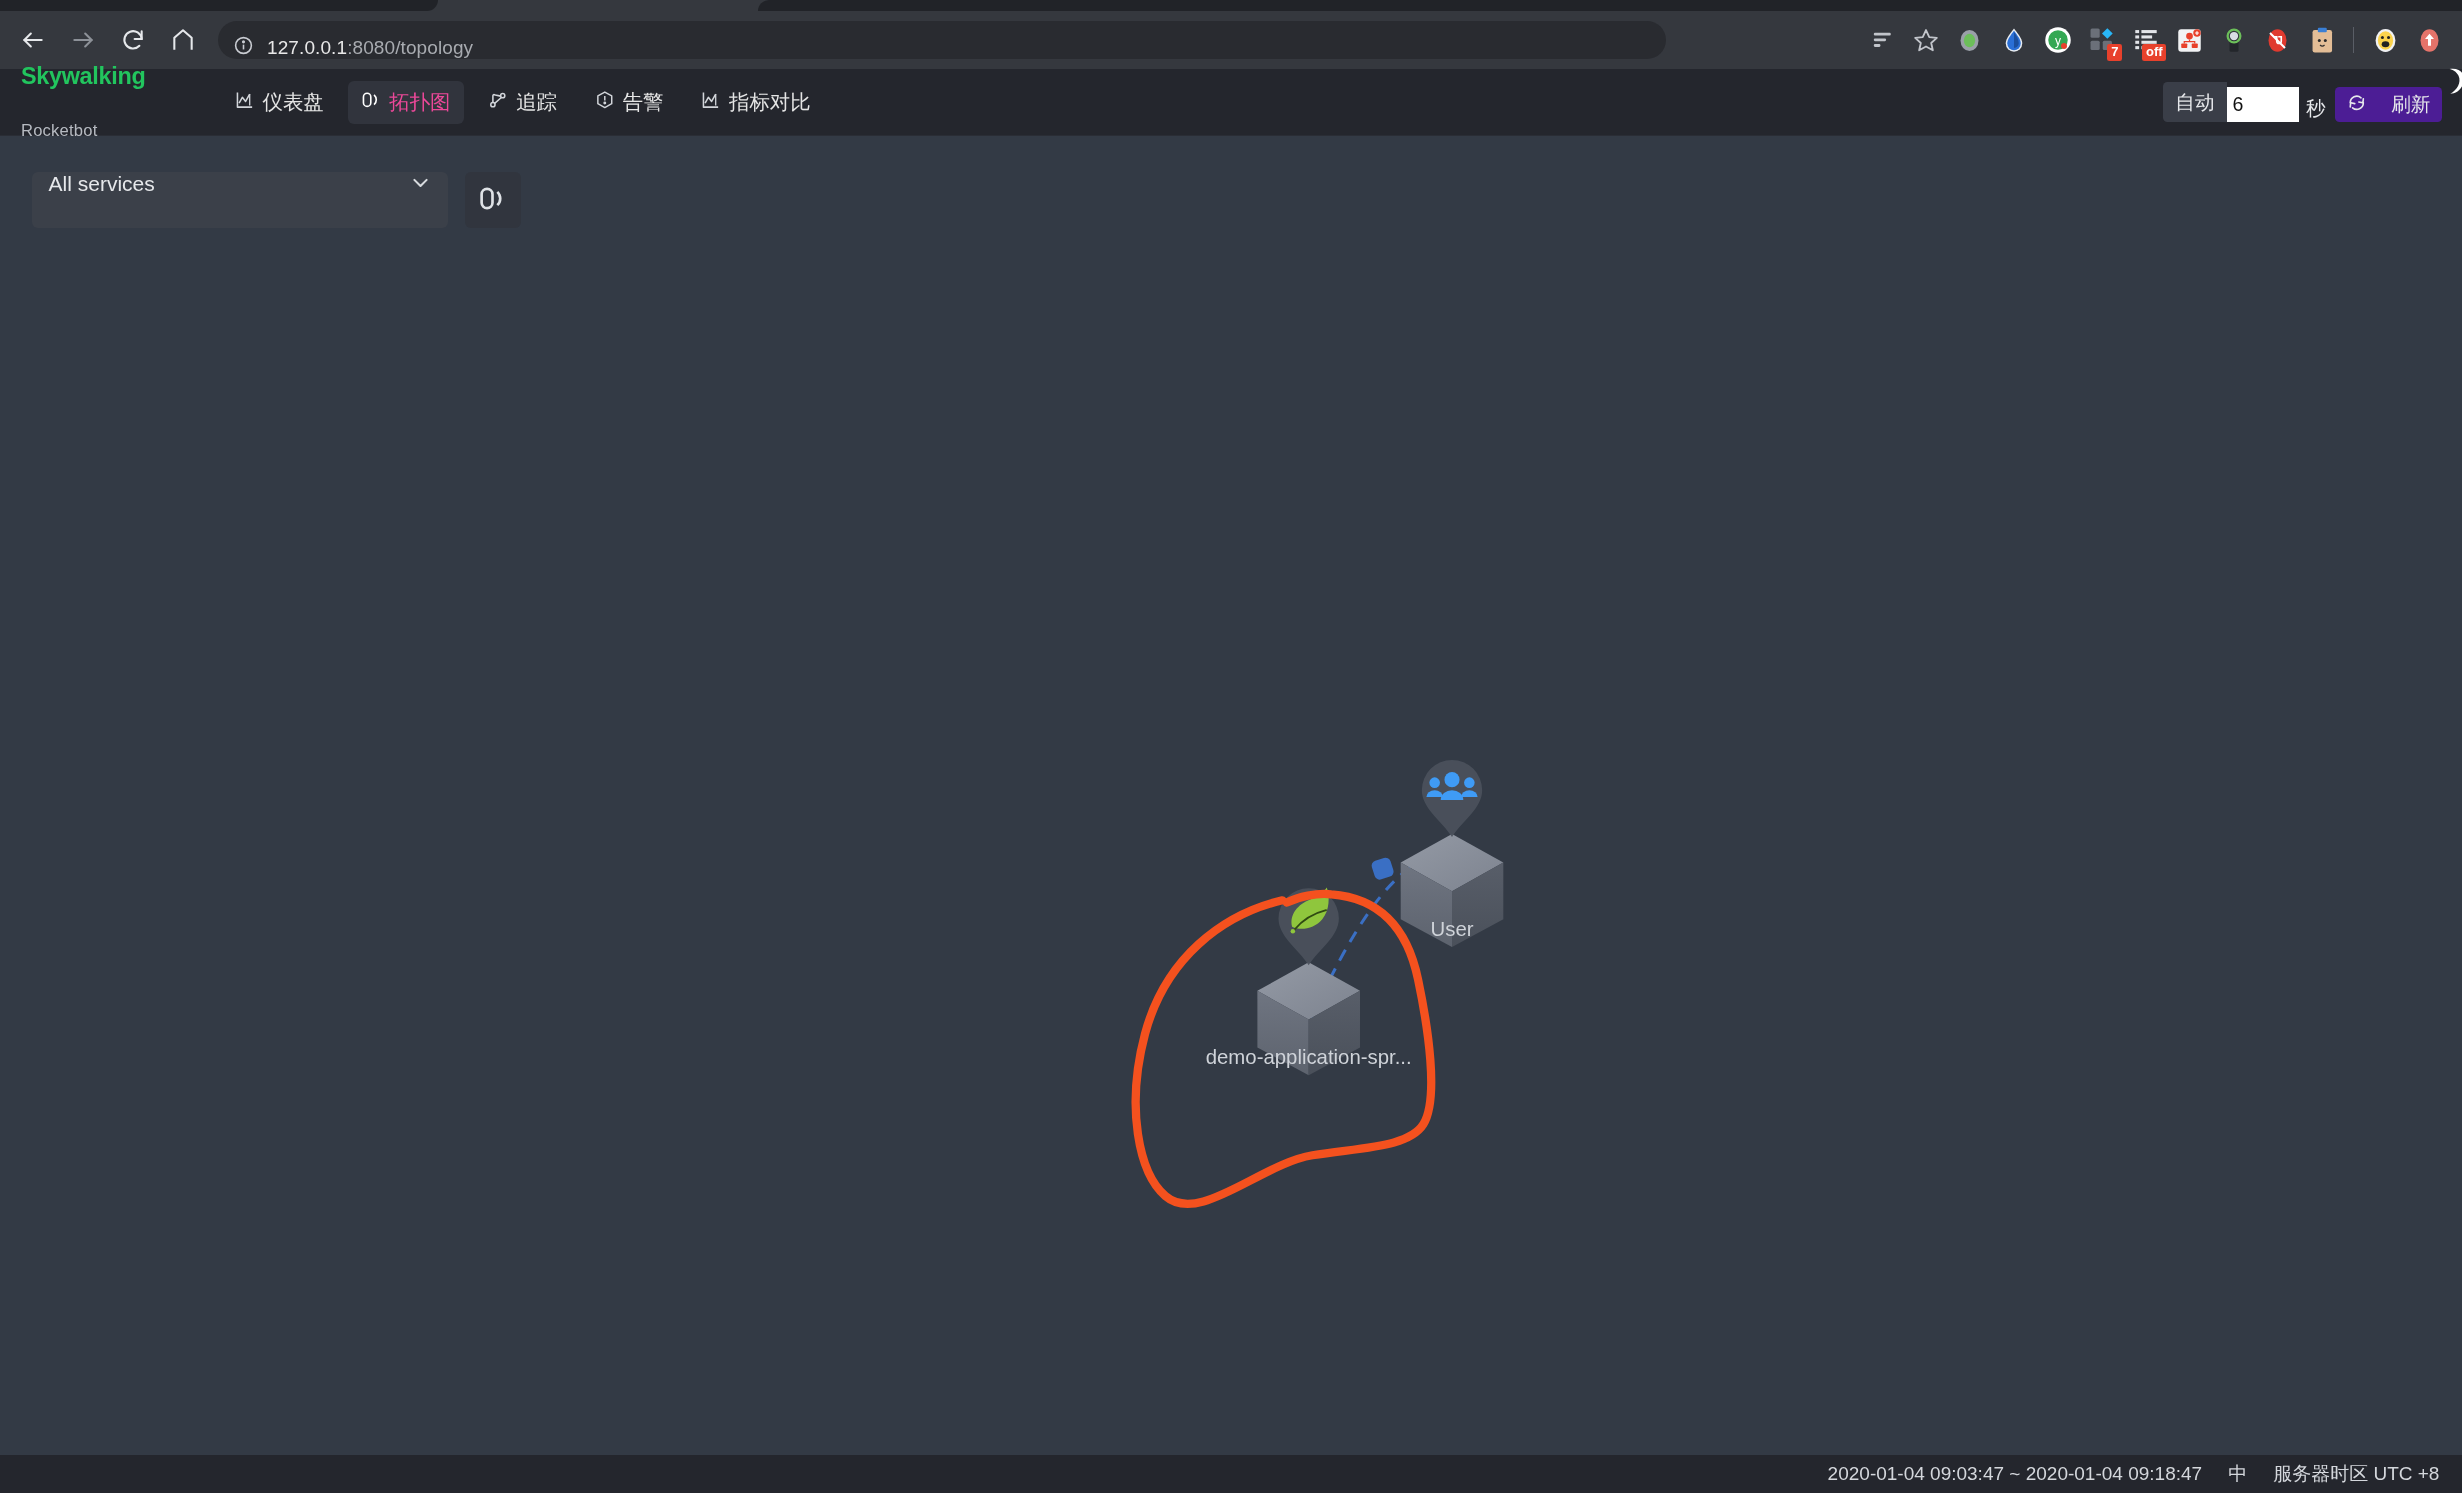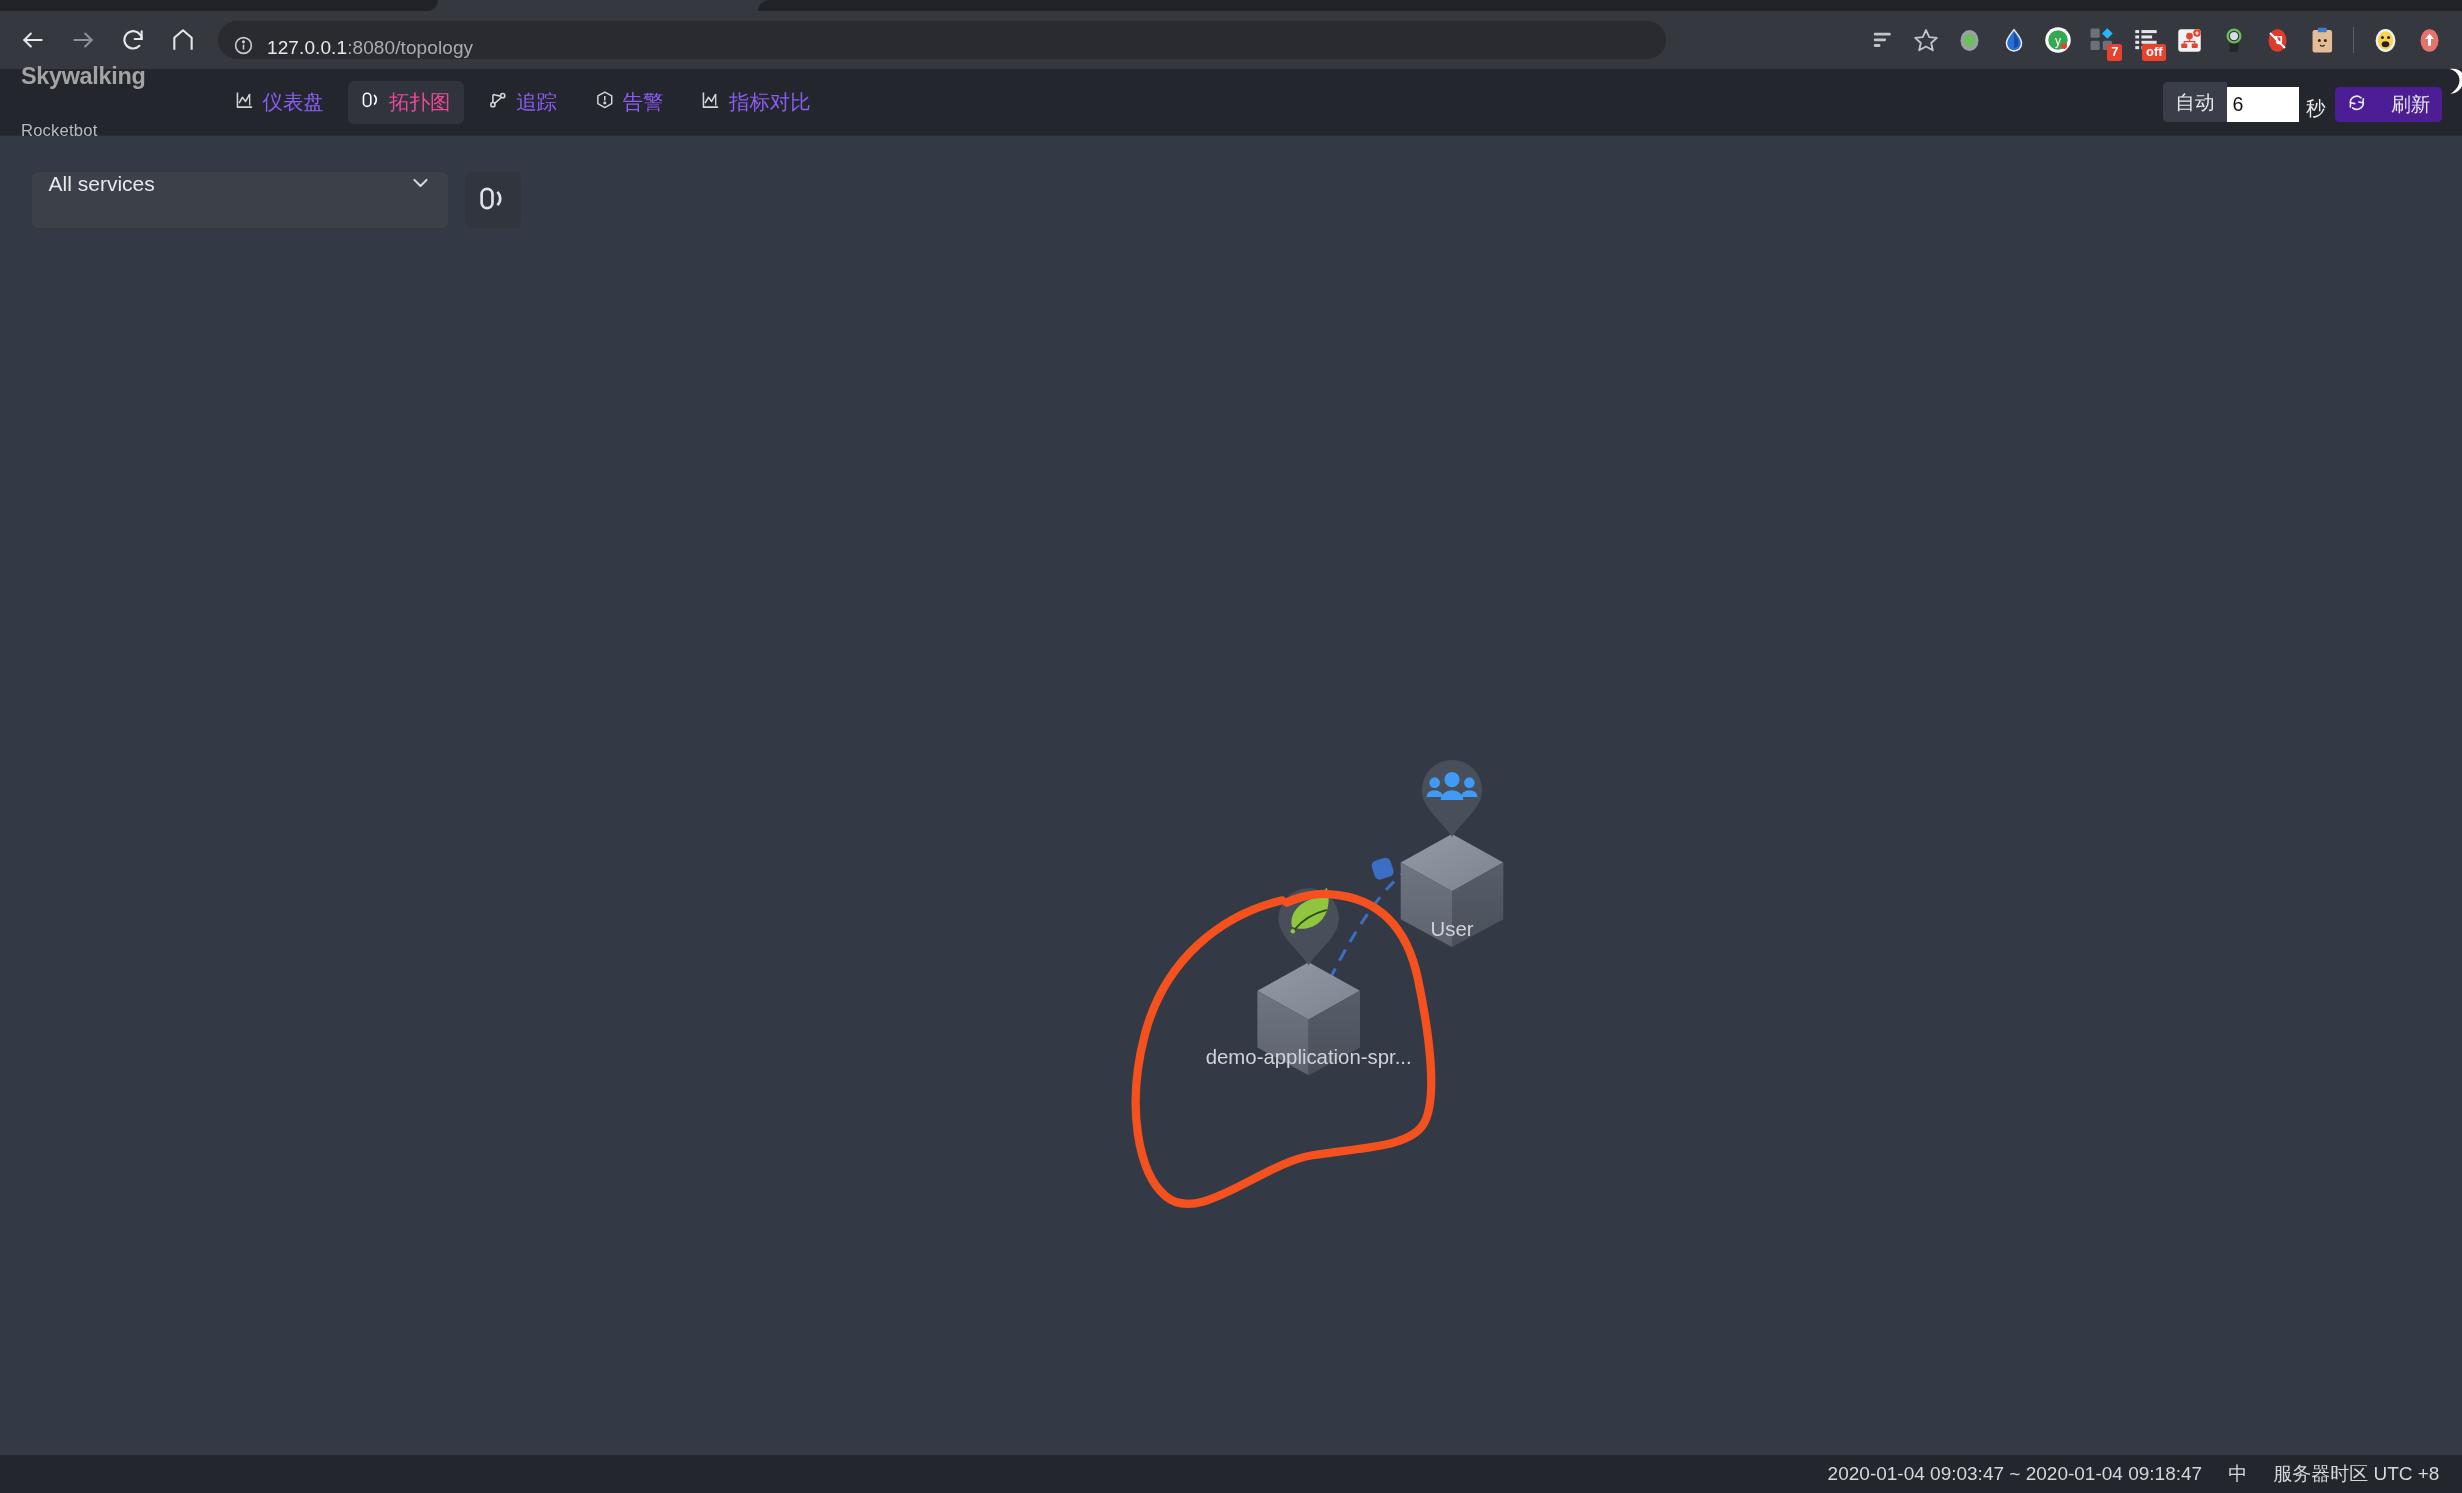--- a/index.html
+++ b/index.html
@@ -59,31 +59,31 @@
   }
   .tb-sep { width: 1.5px; height: 26px; background: #5a5e66; margin: 0 9px; }
 
   
   .app-header {
     position: absolute; left: 0; top: 69px; width: 2462px; height: 66px;
     background: #24262d; display: flex; align-items: center;
   }
   .brand { padding-left: 21px; width: 189px; }
   .brand-name {
-    font-size: 23.4px; font-weight: bold; color: #a3a3a3; line-height: 26px;
+    font-size: 23.4px; font-weight: bold; color: #22c55e; line-height: 26px;
     letter-spacing: -0.3px; position: relative; display: inline-block;
   }
   .brand-swoosh { position: absolute; right: -5.3px; top: -3px; }
   .brand-sub { font-size: 16.6px; color: #b6bac1; line-height: 19.6px; letter-spacing: 0.2px; margin-top: 32px; }
 
   .app-nav { display: flex; align-items: center; gap: 10.6px; margin-left: 32px; }
   .nav-item {
     display: flex; align-items: center; gap: 8.3px;
     padding: 7.5px 13.6px; border-radius: 6px; cursor: pointer;
-    font-size: 20.4px; color: #8b5cf6; white-space: nowrap;
+    font-size: 20.4px; color: #e5e5e5; white-space: nowrap;
   }
   .nav-item.active { background: #31343d; color: #ec4899; }
 
   .header-right { margin-left: auto; display: flex; align-items: flex-end; padding-right: 19.6px; gap: 0; }
   .auto-btn {
     background: #3a3e48; color: #e6e8eb; font-size: 19.6px;
     padding: 6.8px 12px; border-radius: 4.5px 0 0 4.5px; cursor: pointer; white-space: nowrap;
   }
   .sec-input {
     width: 72px; height: 35px; background: #ffffff; border: none; outline: none;

